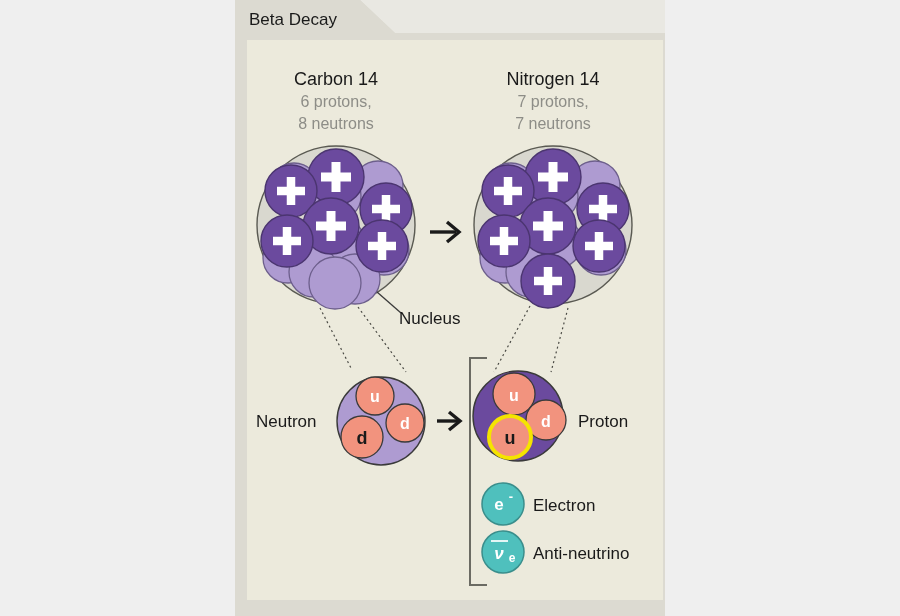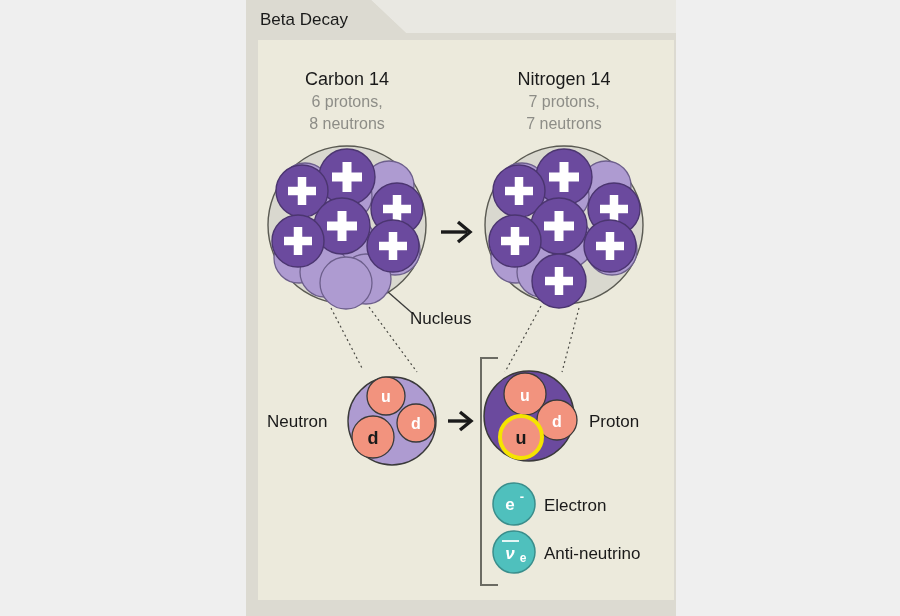--- a/index.html
+++ b/index.html
@@ -4,21 +4,21 @@
 <title>Beta Decay</title>
 <style>
   html,body{margin:0;padding:0;}
   body{
     width:900px;height:616px;
     background:#efefef;
     font-family:"Liberation Sans","DejaVu Sans",sans-serif;
     overflow:hidden;
     position:relative;
   }
-  #stage{position:absolute;left:0;top:0;width:836px;height:616px;margin-left:11px;}
+  #stage{position:absolute;left:0;top:0;width:836px;height:616px;}
   #stage svg{display:block;}
   .txt-title{font-family:"Liberation Sans","DejaVu Sans",sans-serif;font-size:17px;fill:#1a1a1a;}
   .txt-elem{font-family:"Liberation Sans","DejaVu Sans",sans-serif;font-size:17px;fill:#1a1a1a;}
   .txt-sub{font-family:"Liberation Sans","DejaVu Sans",sans-serif;font-size:16px;fill:#8d8d87;}
   .txt-label{font-family:"Liberation Sans","DejaVu Sans",sans-serif;font-size:17px;fill:#1a1a1a;}
   .txt-quark-l{font-family:"Liberation Sans","DejaVu Sans",sans-serif;font-size:16px;font-weight:bold;fill:#ffffff;}
   .txt-quark-d{font-family:"Liberation Sans","DejaVu Sans",sans-serif;font-size:16px;font-weight:bold;fill:#1a1a1a;}
   .txt-part{font-family:"Liberation Sans","DejaVu Sans",sans-serif;font-size:15px;font-weight:bold;fill:#ffffff;}
   .txt-part-sup{font-family:"Liberation Sans","DejaVu Sans",sans-serif;font-size:10px;font-weight:bold;fill:#ffffff;}
   .txt-part-sub{font-family:"Liberation Sans","DejaVu Sans",sans-serif;font-size:10px;font-weight:bold;fill:#ffffff;}

